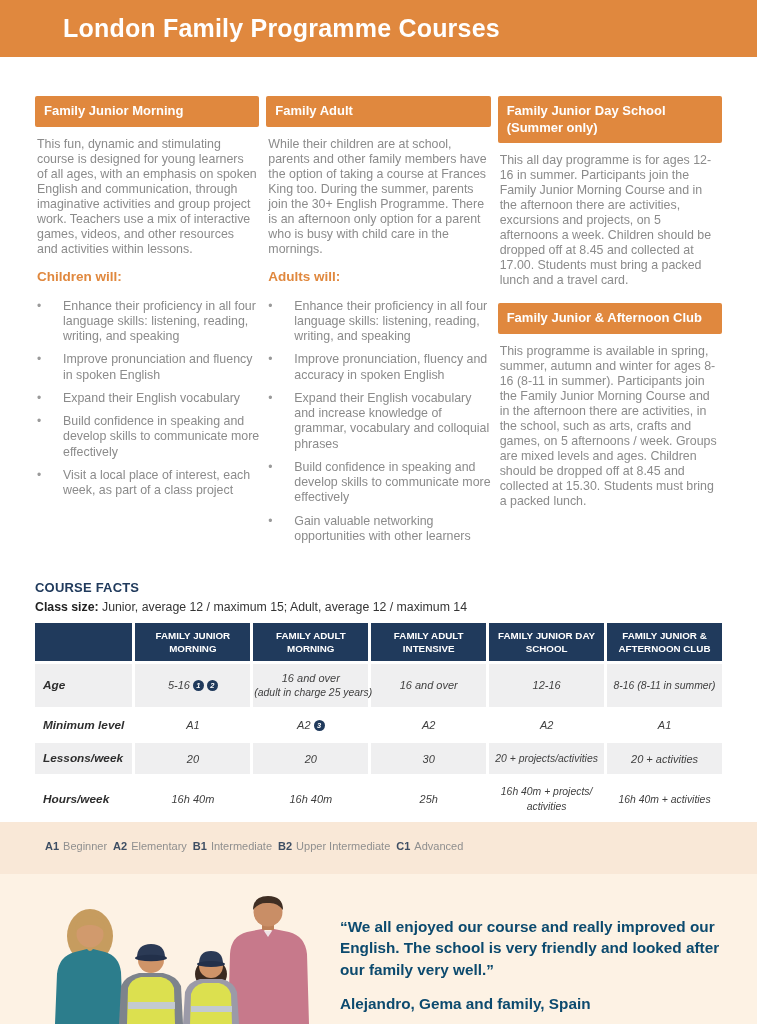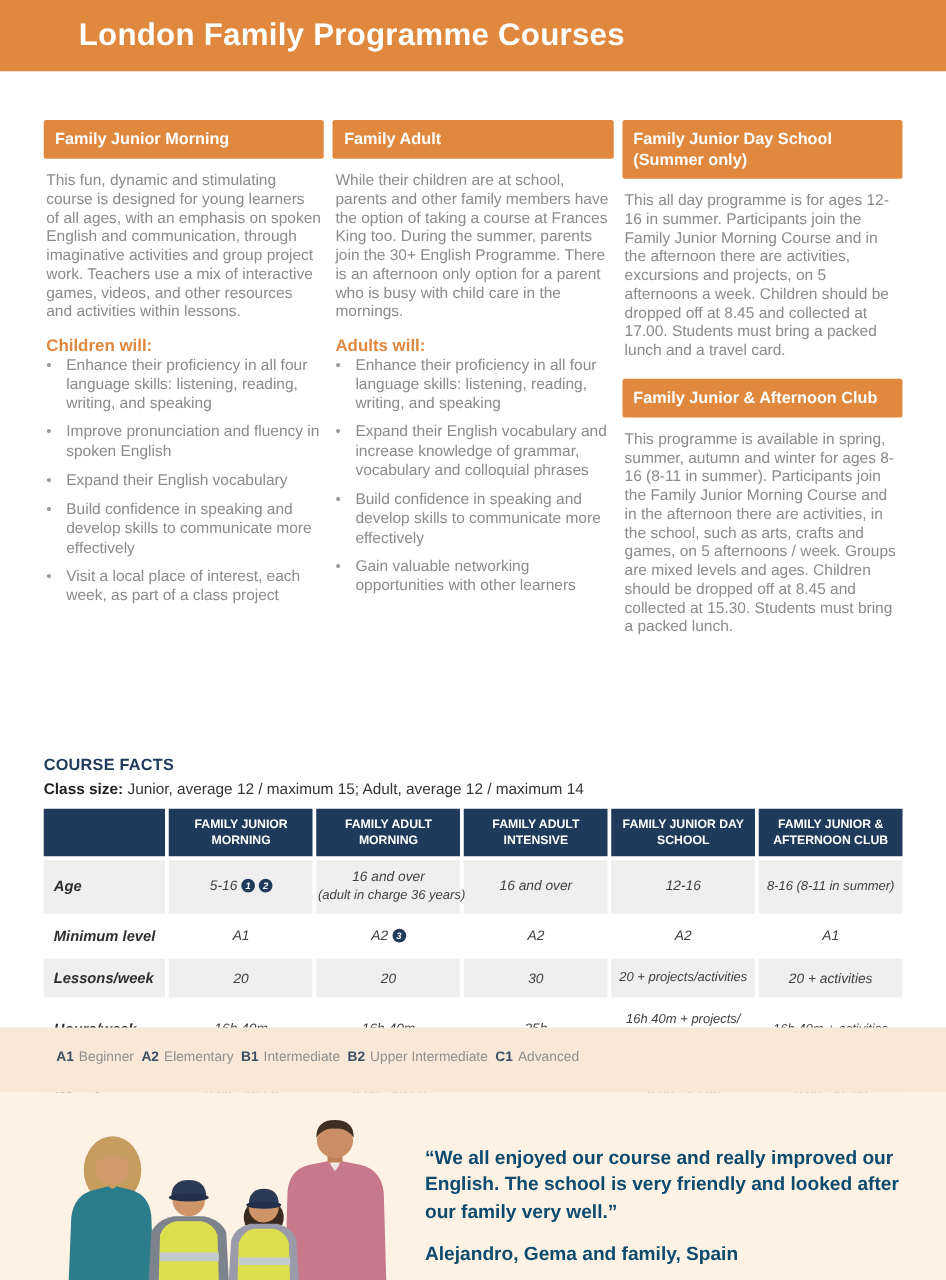--- a/index.html
+++ b/index.html
@@ -23,32 +23,32 @@
   }
   .col { flex:1 1 0; min-width:0; }
   .col-title {
     background:#e0883e; color:#ffffff; font-weight:bold; font-size:13px;
     line-height:1.28; padding:7px 9px; border-radius:2px;
   }
   .col-body {
     color:#8b8b8b; font-size:12.4px; line-height:1.21; margin:10px 2px 0 2px;
   }
   .list-heading {
-    color:#e0883e; font-weight:bold; font-size:13.5px; margin:12px 2px 1px 2px;
+    color:#e0883e; font-weight:bold; font-size:13.5px; margin:12px 2px 15px 2px;
   }
   .bullets { margin:0; padding:0 0 0 2px; list-style:none; }
   .bullets li {
-    display:flex; gap:8px; color:#8b8b8b; font-size:12.4px; line-height:1.23;
+    display:flex; gap:18px; color:#8b8b8b; font-size:12.4px; line-height:1.23;
     margin-bottom:8px;
   }
   .bullet-dot { flex:none; width:8px; }
   .bullet-dot::before { content:"\2022"; color:#9a9a9a; font-size:12px; }
   .box2 { margin-top:15px; }
   
-  .course-facts { position:absolute; top:604px; left:35px; width:687px; }
+  .course-facts { position:absolute; top:580px; left:35px; width:687px; }
   .cf-heading { color:#203a5c; font-weight:bold; font-size:13px; letter-spacing:.2px; }
   .class-size { margin-top:5px; font-size:12.3px; color:#353535; }
   .class-size .b { font-weight:bold; color:#222;margin-top:20px; }
   table.facts {
     border-collapse:separate; border-spacing:3px; table-layout:fixed;
     width:calc(100% + 6px); margin:6px 0 0 -3px;
   }
   table.facts th {
     background:#203a5c; color:#ffffff; font-size:9.8px; font-weight:bold;
     line-height:1.35; text-align:center; padding:6px 2px; vertical-align:middle;
@@ -138,20 +138,24 @@
   </div>
 
   <div class="col">
     <div class="col-title">Family Adult</div>
     <div class="col-body">While their children are at school, parents and other family members have the option of taking a course at Frances King too. During the summer, parents join the 30+ English Programme. There is an afternoon only option for a parent who is busy with child care in the mornings.</div>
     <div class="list-heading">Adults will:</div>
     <ul class="bullets">
       <li>
           <span class="bullet-dot"></span>
           <span>Enhance their proficiency in all four language skills: listening, reading, writing, and speaking</span>
+        </li>
+      <li>
+          <span class="bullet-dot"></span>
+          <span>Improve pronunciation, fluency and accuracy in spoken English</span>
         </li>
       <li>
           <span class="bullet-dot"></span>
           <span>Expand their English vocabulary and increase knowledge of grammar, vocabulary and colloquial phrases</span>
         </li>
       <li>
           <span class="bullet-dot"></span>
           <span>Build confidence in speaking and develop skills to communicate more effectively</span>
         </li>
       <li>
@@ -199,21 +203,21 @@
       <th>FAMILY JUNIOR DAY SCHOOL</th>
       <th>FAMILY JUNIOR &amp; AFTERNOON CLUB</th>
     </tr>
     <tr class="shade">
       <td class="rlabel">Age</td>
       <td class="val">
         <span>5-16</span><span class="note-circle">1</span><span class="note-circle">2</span>
       </td>
       <td class="val">
         <span class="cell-line">16 and over</span>
-        <span class="cell-line tight">(adult in charge 36 years)</span>
+        <span class="cell-line tight">(adult in charge 25 years)</span>
       </td>
       <td class="val">16 and over</td>
       <td class="val">12-16</td>
       <td class="val"><span class="tight">8-16 (8-11 in summer)</span></td>
     </tr>
     <tr class="plain">
       <td class="rlabel">Minimum level</td>
       <td class="val">A1</td>
       <td class="val">
         <span>A2</span><span class="note-circle">3</span>

